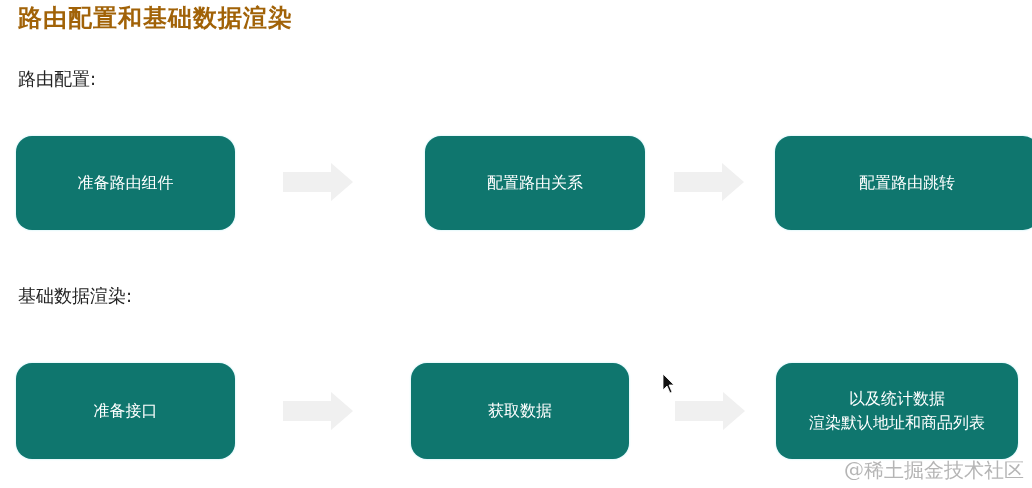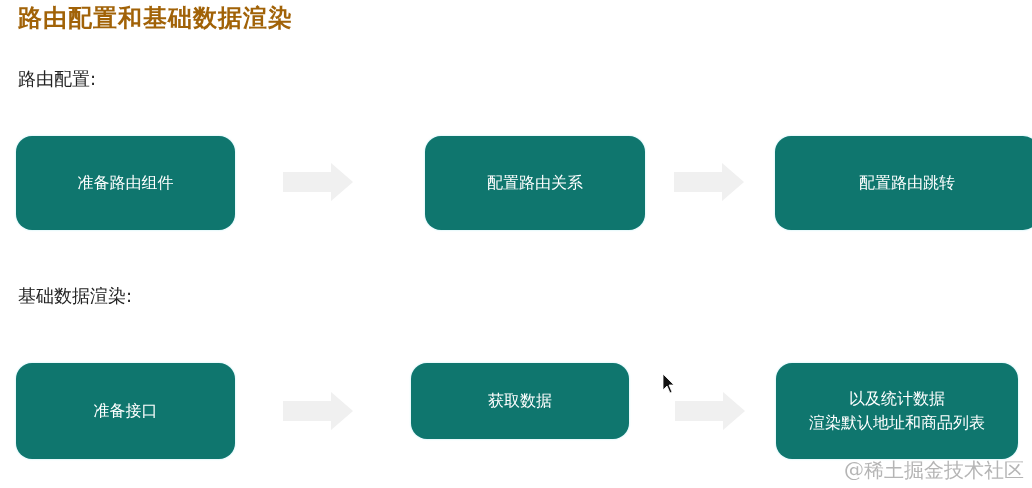--- a/index.html
+++ b/index.html
@@ -65,21 +65,21 @@
 <div class="box" style="left:16px; top:363px; width:219px; height:96px;">
   <span>准备接口</span>
 </div>
 
 <div class="arrow" style="left:283px; top:392px;">
   <svg viewBox="0 0 70 38">
       <polygon points="0,9 48,9 48,0 70,19 48,38 48,29 0,29" fill="#f0f0f0"></polygon>
     </svg>
 </div>
 
-<div class="box" style="left:411px; top:363px; width:218px; height:76px;">
+<div class="box" style="left:411px; top:363px; width:218px; height:96px;">
   <span>获取数据</span>
 </div>
 
 <div class="arrow" style="left:675px; top:392px;">
   <svg viewBox="0 0 70 38">
       <polygon points="0,9 48,9 48,0 70,19 48,38 48,29 0,29" fill="#f0f0f0"></polygon>
     </svg>
 </div>
 
 <div class="box" style="left:776px; top:363px; width:242px; height:96px; flex-direction:column;">

